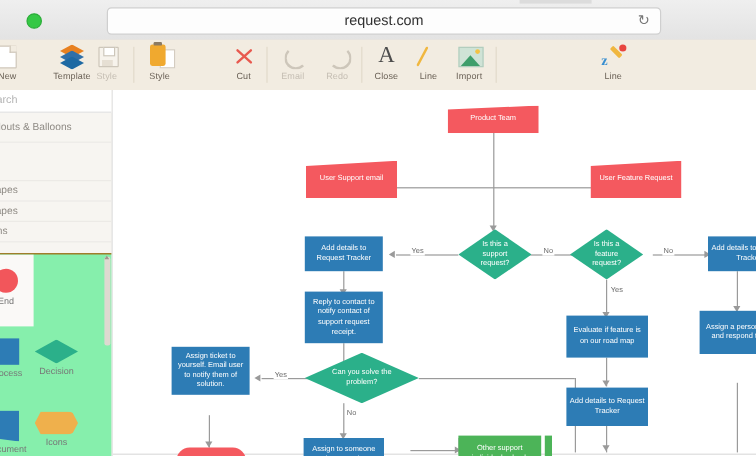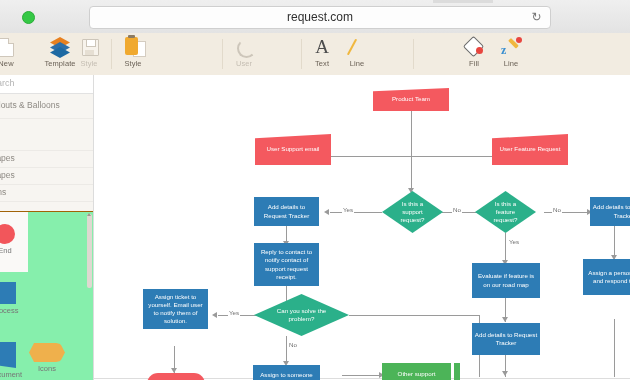--- a/index.html
+++ b/index.html
@@ -208,60 +208,72 @@
 
     <div class="tb-item" style="left:113px">
       <div class="tb-ico">
         <div class="ic-paste-pg"></div>
           <div class="ic-paste"></div>
       </div>
       <div class="tb-lbl">Style</div>
     </div>
 
 
+    <div class="tb-item" style="left:183px">
+      <div class="tb-ico">
+        <div class="ic-cut">
+          <div class="scissor" style="left:12px;top:9px;transform:rotate(42deg)"></div>
+          <div class="scissor" style="left:12px;top:9px;transform:rotate(-42deg)"></div>
+        </div>
+      </div>
+      <div class="tb-lbl">Cut</div>
+    </div>
 
     <div class="tb-sep" style="left:222px"></div>
 
     <div class="tb-item dis" style="left:224px">
       <div class="tb-ico">
           <div class="ic-undo"></div>
         </div>
-      <div class="tb-lbl">User</div>
-    </div>
-
+      <div class="tb-lbl">Email</div>
+    </div>
+
+    <div class="tb-item dis" style="left:261px">
+      <div class="tb-ico">
+          <div class="ic-redo"></div>
+        </div>
+      <div class="tb-lbl">Redo</div>
+    </div>
 
     <div class="tb-sep" style="left:301px"></div>
 
     <div class="tb-item" style="left:302px">
       <div class="tb-ico">
           <div class="ic-text">A</div>
         </div>
-      <div class="tb-lbl">Text</div>
+      <div class="tb-lbl">Close</div>
     </div>
 
     <div class="tb-item" style="left:337px">
       <div class="tb-ico">
           <div class="ic-line"></div>
         </div>
       <div class="tb-lbl">Line</div>
     </div>
 
+    <div class="tb-item" style="left:371px">
+      <div class="tb-ico">
+          <div class="ic-import"></div>
+        </div>
+      <div class="tb-lbl">Import</div>
+    </div>
 
     <div class="tb-sep" style="left:413px"></div>
 
 
-    <div class="tb-item" style="left:454px">
-      <div class="tb-ico">
-        <div class="ic-fill">
-            <div class="fillbk"></div>
-            <div class="filldrop"></div>
-          </div>
-      </div>
-      <div class="tb-lbl">Fill</div>
-    </div>
 
     <div class="tb-item" style="left:491px">
       <div class="tb-ico">
         <div class="ic-pen">
             <div class="pen-z">z</div>
             <div class="pen-b"></div>
             <div class="pen-tip"></div>
           </div>
       </div>
       <div class="tb-lbl">Line</div>
@@ -292,20 +304,24 @@
 
       <div class="sp-cell sp-left" style="left:-18px;top:0;height:60px">
         <div class="shp shp-circ" style="margin-top:12px"></div>
         <div class="lbl">End</div>
       </div>
 
       <div class="sp-cell" style="left:-18px;top:60px;height:60px">
         <div class="shp shp-rect" style="margin-top:10px"></div>
         <div class="lbl">Process</div>
       </div>
+      <div class="sp-cell" style="left:24px;top:60px;height:60px">
+        <div class="shp shp-dia" style="margin-top:11px"></div>
+        <div class="lbl">Decision</div>
+      </div>
 
       <div class="sp-cell" style="left:-18px;top:120px;height:60px">
         <div class="shp shp-rect2" style="margin-top:10px"></div>
         <div class="lbl">Document</div>
       </div>
       <div class="sp-cell" style="left:24px;top:120px;height:60px">
         <div class="shp shp-hex" style="margin-top:11px"></div>
         <div class="lbl">Icons</div>
       </div>
     </div>

